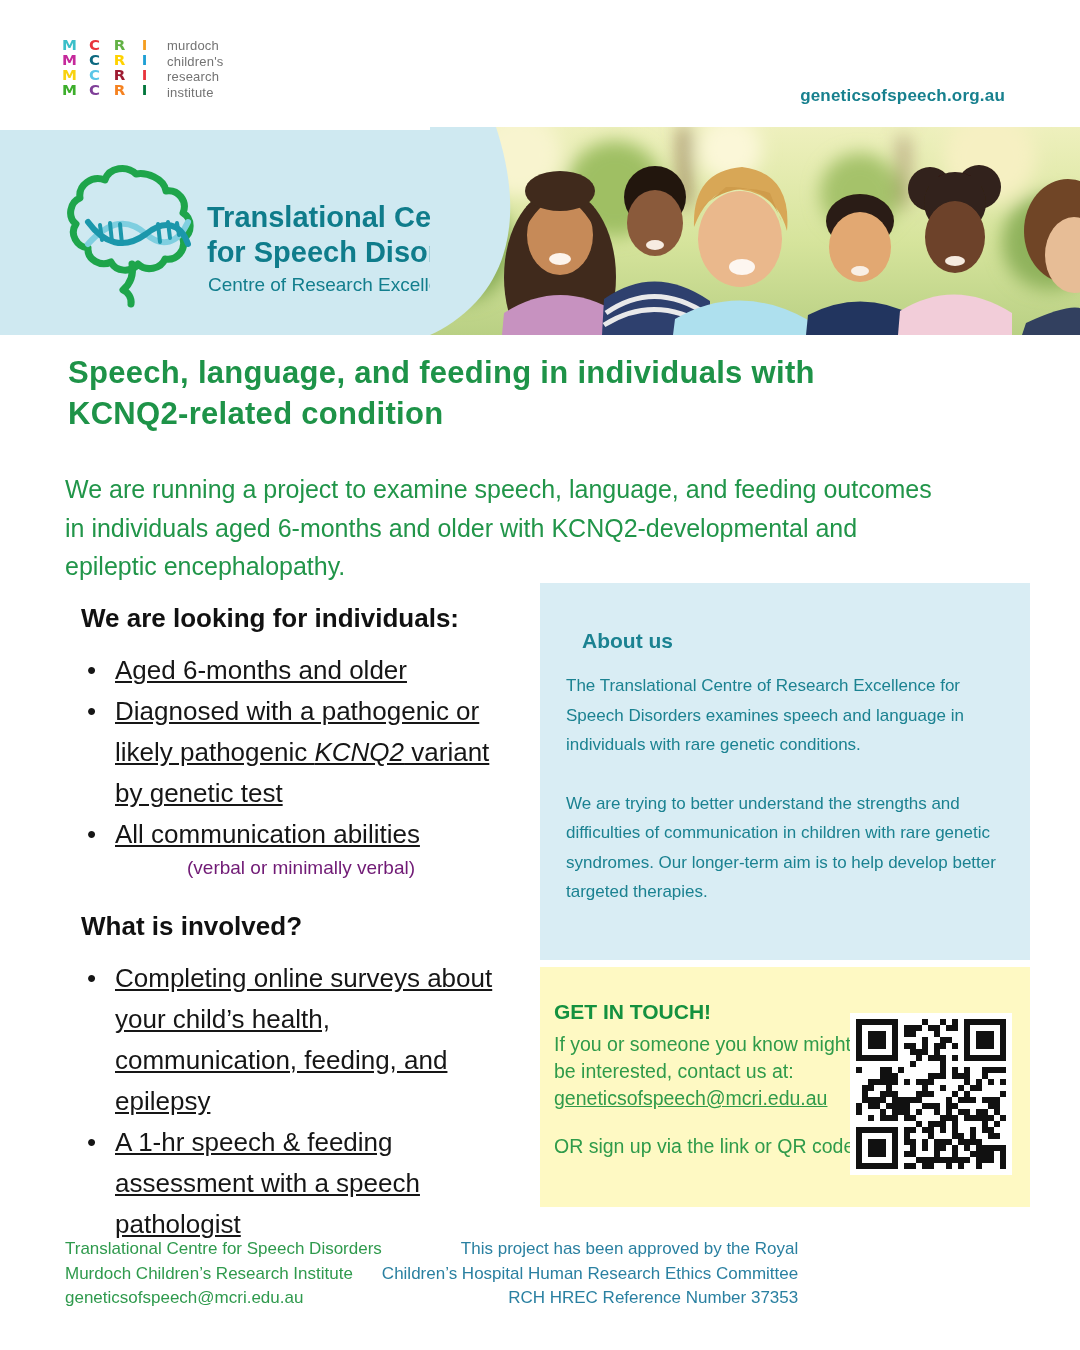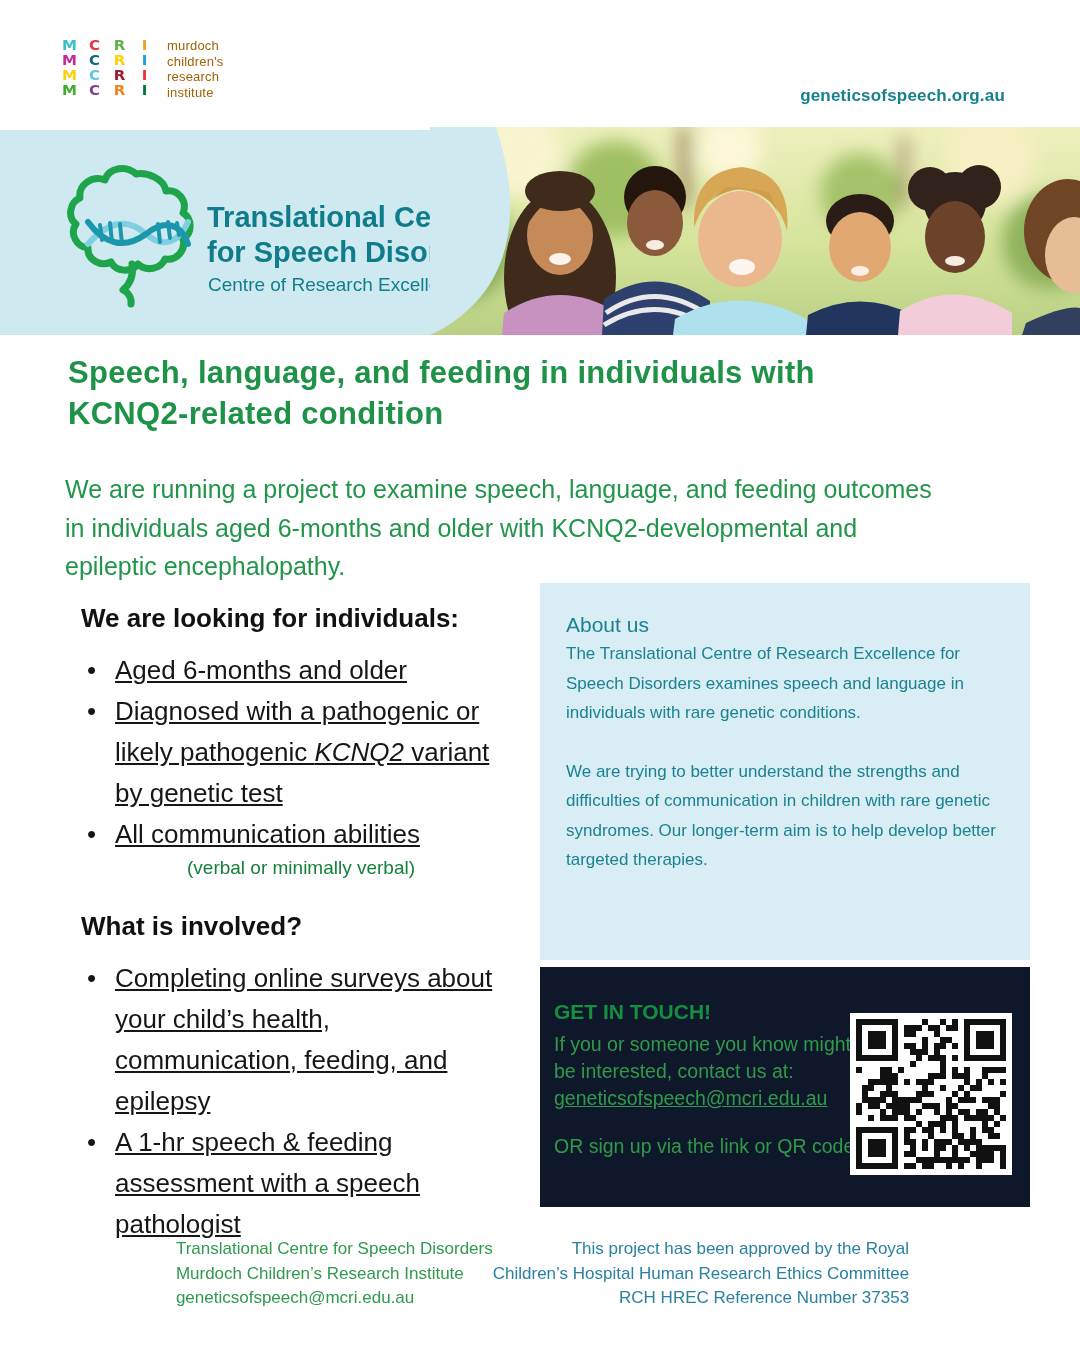--- a/index.html
+++ b/index.html
@@ -4,21 +4,21 @@
 <style>
   html,body{margin:0;padding:0;background:#ffffff;}
   #page{position:relative;width:1080px;height:1350px;background:#ffffff;overflow:hidden;
         font-family:"Liberation Sans", sans-serif;}
 
   
   .mcri-logo{position:absolute;left:57px;top:38px;display:flex;gap:10px;}
   .mcri-grid{display:grid;grid-template-columns:repeat(4,25px);grid-auto-rows:15px;}
   .mcell{font-weight:900;font-size:15px;line-height:15px;text-align:center;
          font-family:"DejaVu Sans", sans-serif;transform:scaleY(.92);}
-  .mcri-words{font-size:13px;line-height:15.5px;color:#a16207;letter-spacing:.2px;}
+  .mcri-words{font-size:13px;line-height:15.5px;color:#737373;letter-spacing:.2px;}
   .site-url{position:absolute;right:75px;top:86px;font-size:17px;font-weight:bold;
             color:#17808e;letter-spacing:.2px;}
 
   
   .band{position:absolute;left:0;top:130px;width:1080px;height:205px;background:#cfe9f1;}
   .brain{position:absolute;left:62px;top:160px;}
   .org-name{position:absolute;left:207px;top:200px;color:#0f7c8b;font-weight:bold;
             font-size:29px;line-height:35px;}
   .org-sub{position:absolute;left:208px;top:274px;color:#127e8d;font-size:19px;}
   .photo{position:absolute;left:430px;top:127px;width:650px;height:208px;overflow:hidden;}
@@ -30,43 +30,43 @@
       font-size:31px;line-height:41px;letter-spacing:.3px;}
   .intro{position:absolute;left:65px;top:470px;width:960px;color:#219549;
          font-size:25px;line-height:38.5px;}
 
   
   .leftcol{position:absolute;left:65px;top:586px;width:480px;color:#161616;}
   .leftcol h2{margin:16px;font-size:26px;line-height:32px;font-weight:bold;color:#111;}
   .leftcol ul{margin:10px 0 0 0;padding:0;list-style:none;width:428px;text-decoration:underline;}
   .leftcol li{position:relative;padding-left:50px;font-size:26px;line-height:41px;}
   .leftcol li::before{content:"\2022";position:absolute;left:22px;top:0;font-size:26px;}
-  .note{margin:0 0 0 122px;font-size:19px;line-height:25px;color:#15803d;}
+  .note{margin:0 0 0 122px;font-size:19px;line-height:25px;color:#701a75;}
   .h2b{margin-top:30px !important;}
 
   
   .rightcol{position:absolute;left:540px;top:583px;width:490px;}
   .about-box{position:absolute;left:0;top:0;width:490px;height:377px;background:#d9edf4;
              box-sizing:border-box;padding:27px 26px;color:#1b8291;}
-  .about-box .bh{font-weight:normal;font-size:21px;line-height:29px;margin:0;}
+  .about-box .bh{font-weight:bold;font-size:21px;line-height:29px;margin:16px;}
   .about-box p{margin:0;font-size:17px;line-height:29.5px;}
   .about-box .gap{height:29px;}
-  .contact-box{position:absolute;left:0;top:384px;width:490px;height:240px;background:#0f172a;
+  .contact-box{position:absolute;left:0;top:384px;width:490px;height:240px;background:#fef9c3;
                box-sizing:border-box;padding:32px 20px 32px 14px;}
   .contact-box .ch{font-weight:bold;font-size:21px;line-height:26px;color:#14913f;margin:0;}
   .contact-text{width:302px;font-size:19.5px;line-height:27px;color:#2f9b4a;margin-top:6px;}
   .email-link{color:#2f9b4a;text-decoration:underline;}
   .alt-line{margin-top:21px;white-space:nowrap;}
   .qr{position:absolute;right:18px;top:46px;width:162px;height:162px;background:#ffffff;
       box-sizing:border-box;padding:6px;}
   .qr svg{display:block;width:150px;height:150px;shape-rendering:crispEdges;}
 
   
   .footer{position:absolute;left:65px;top:1237px;width:955px;display:flex;
-          justify-content:center;}
+          justify-content:flex-start;}
   .f-left{font-size:17px;line-height:24.5px;color:#2f9a4d;}
   .f-right{font-size:17px;line-height:24.5px;color:#2a80a1;text-align:right;}
 </style>
 </head>
 <body>
 
 <div id="page">
 
   <div class="mcri-logo">
     <div class="mcri-grid">

